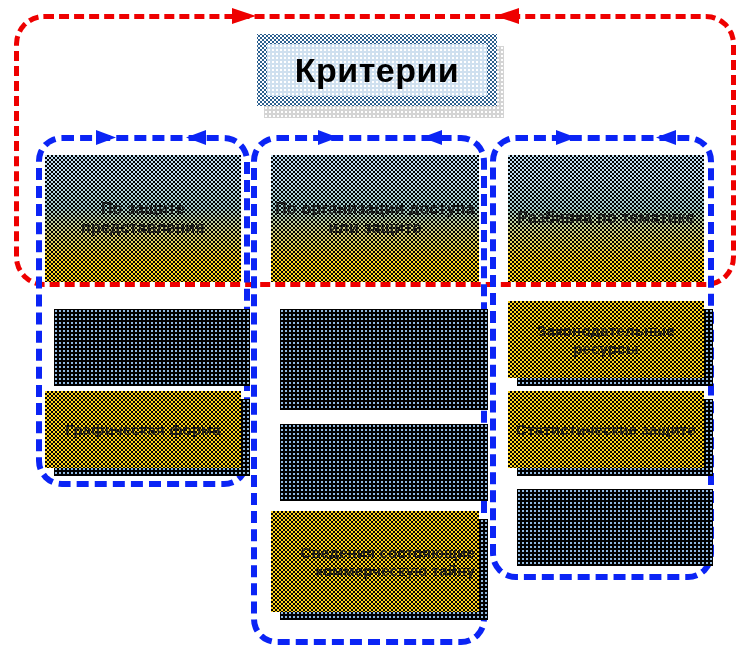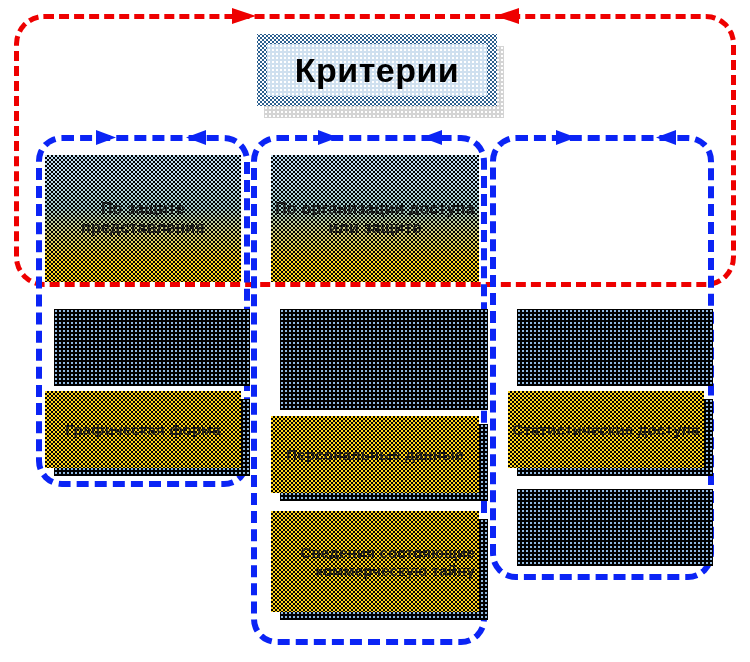--- a/index.html
+++ b/index.html
@@ -129,35 +129,38 @@
     <span class="lbl">Графическая форма</span>
   </div>
 
   <div class="node crit-node checker-grad" style="left:271px;top:155px;width:208px;height:127px;">
     <span class="lbl">По организации доступа или защите</span>
   </div>
 
   <div class="shadow dot-shadow" style="left:280px;top:309px;width:208px;height:101px;"></div>
 
   <div class="shadow dot-shadow" style="left:280px;top:424px;width:208px;height:77px;"></div>
-  <div class="node leaf-node checker-yellow" style="left:271px;top:416px;width:208px;height:77px;">
-    <span class="lbl">Персональные данные</span>
-  </div>
 
   <div class="shadow dot-shadow" style="left:280px;top:519px;width:208px;height:101px;"></div>
   <div class="node leaf-node checker-yellow" style="left:271px;top:511px;width:208px;height:101px;text-align:right;">
     <span class="lbl">Сведения состояющие коммерческую тайну</span>
   </div>
 
+  <div class="node crit-node checker-grad" style="left:508px;top:155px;width:196px;height:127px;">
+    <span class="lbl">Разбивка по тематике</span>
+  </div>
 
   <div class="shadow dot-shadow" style="left:517px;top:309px;width:196px;height:77px;"></div>
+  <div class="node leaf-node checker-yellow" style="left:508px;top:301px;width:196px;height:77px;">
+    <span class="lbl">Законодательные ресурсы</span>
+  </div>
 
   <div class="shadow dot-shadow" style="left:517px;top:399px;width:196px;height:77px;"></div>
   <div class="node leaf-node checker-yellow" style="left:508px;top:391px;width:196px;height:77px;">
-    <span class="lbl">Статистические доступа</span>
+    <span class="lbl">Статистические защите</span>
   </div>
 
   <div class="shadow dot-shadow" style="left:517px;top:489px;width:196px;height:77px;"></div>
 
   <svg id="arrows" viewBox="0 0 750 662">
 
     <g>
       <polygon points="232,8 256,16 232,24" fill="#ee0000"></polygon>
     </g>
 

